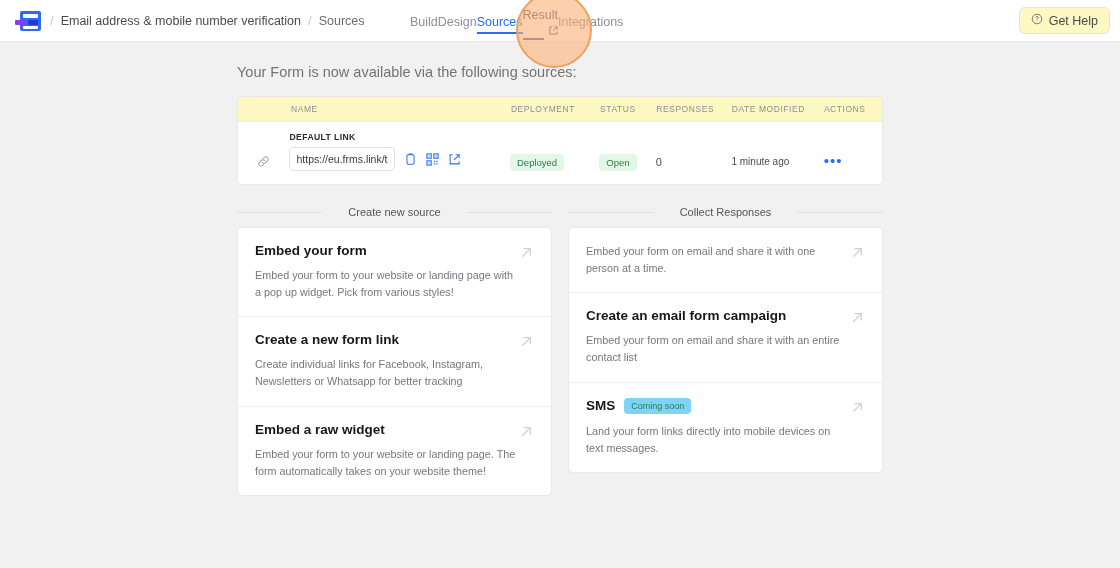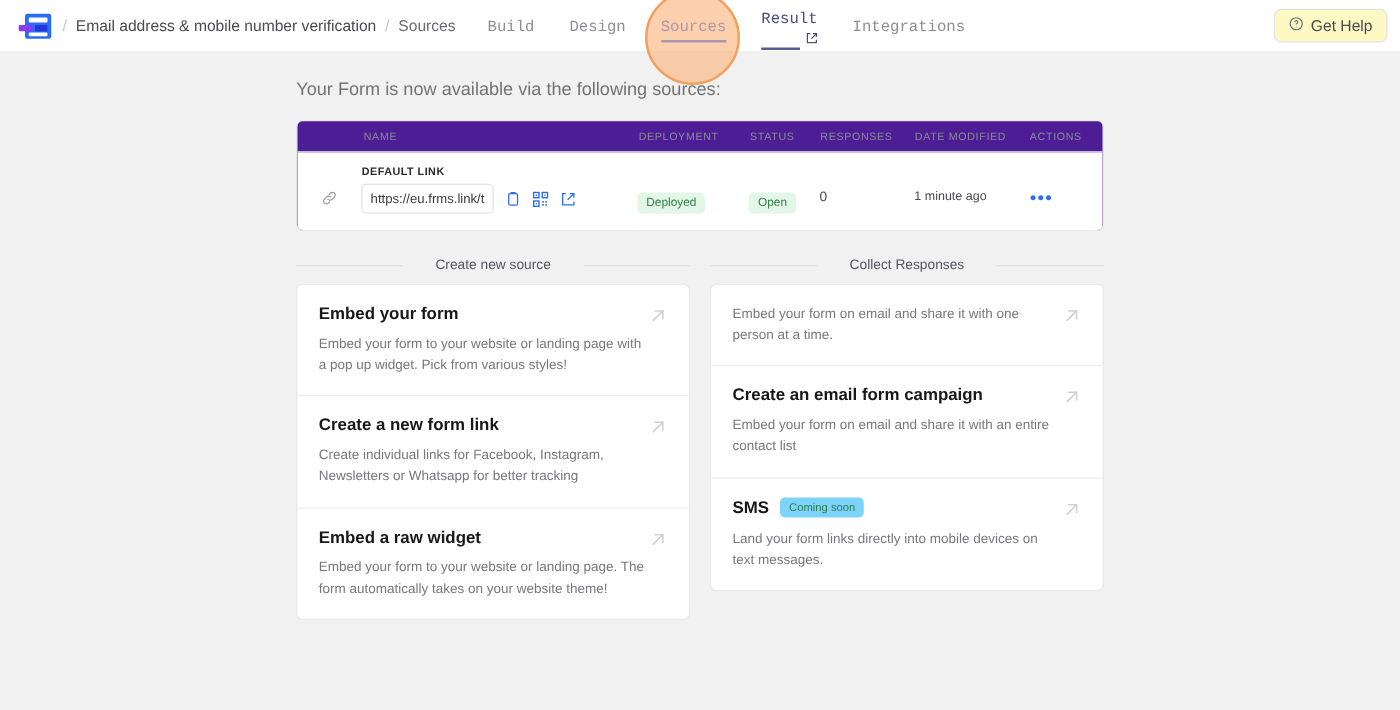--- a/index.html
+++ b/index.html
@@ -48,24 +48,23 @@
     width: 15px; height: 3px; background: #ffffff; border-radius: 1px;
   }
 
   .crumbs { display:flex; align-items:center; gap:7px; font-size:12.5px; }
   .crumb-sep { color:#c9c9cd; font-size:13px; }
   .crumb { color:#4a4a52; }
   .crumb.muted { color:#6b6b74; }
 
   .navtabs {
     position: absolute;
-    left: 390px; top: 0; height: 42px;
-    display: flex; align-items: center; gap: 28px;
+    left: 410px; top: 0; height: 42px;
+    display: flex; align-items: center; 
     font-size: 12.5px;
-    font-family: Liberation Mono, monospace;
   }
   .navtab { color:#8e8e97; position:relative; padding: 12px 0 11px; cursor:pointer; white-space:nowrap;}
   .navtab.active { color:#2a6cf6; }
   .navtab.active::after {
     content:""; position:absolute; left:0; right:0; bottom:6px; height:2px; background:#2a6cf6;
   }
   .navtab.result { color:#4b4b7a; display:flex; align-items:flex-end; gap:4px;flex-direction:column; }
   .navtab.result::after {
     content:""; position:absolute; left:0; right:14px; bottom:6px; height:2px; background:#5a5a92;
   }
@@ -95,38 +94,38 @@
   
   .main { padding: 0; }
   .page-head {
     width: 646px; margin: 22px auto 16px auto;
     font-size: 14.5px; color: #737373; padding-left: 0;
   }
 
   .panel-wrap { width: 646px; margin: 11px auto 0 auto; }
 
   .table {
-    background:#4c1d95; border:1px solid #e9e9ea; border-radius:5px;
+    background:#fef9c3; border:1px solid #e9e9ea; border-radius:5px;
     overflow:hidden;
   }
   .thead {
     display:flex; align-items:center;
     height: 25px;
     font-size: 8.5px; letter-spacing: .55px; color:#8c8c95;
     border-bottom:1px solid #ededee;
     padding: 0 0 0 0;
   }
   .th-name { width: 280px; padding-left:53px; }
   .th-dep  { width: 92px; }
   .th-st   { width: 58px; }
   .th-resp { width: 78px; }
   .th-date { width: 95px; }
   .th-act  { width: 60px; }
 
-  .trow { display:flex; align-items:flex-start; padding: 10px 0 13px 0; background:#fff; }
+  .trow { display:flex; align-items:center; padding: 10px 0 13px 0; background:#fff; }
   .cell-link-icon { width:53px; display:flex; justify-content:center; padding-top:20px; }
   .cell-name { width: 227px; }
   .deflabel { font-size:8.6px; font-weight:bold; letter-spacing:.4px; color:#2a2a2f; margin-bottom:5px; }
   .linkrow { display:flex; align-items:center; gap:9px; }
   .urlbox {
     width: 106px; height:24px; border:1px solid #e2e2e5; border-radius:4px;
     background:#fff; display:flex; align-items:center; padding: 0 6px;
     font-size:10.5px; color:#3a3a41; overflow:hidden; white-space:nowrap;
   }
   .icbtn { cursor:pointer; display:flex; align-items:center; }

